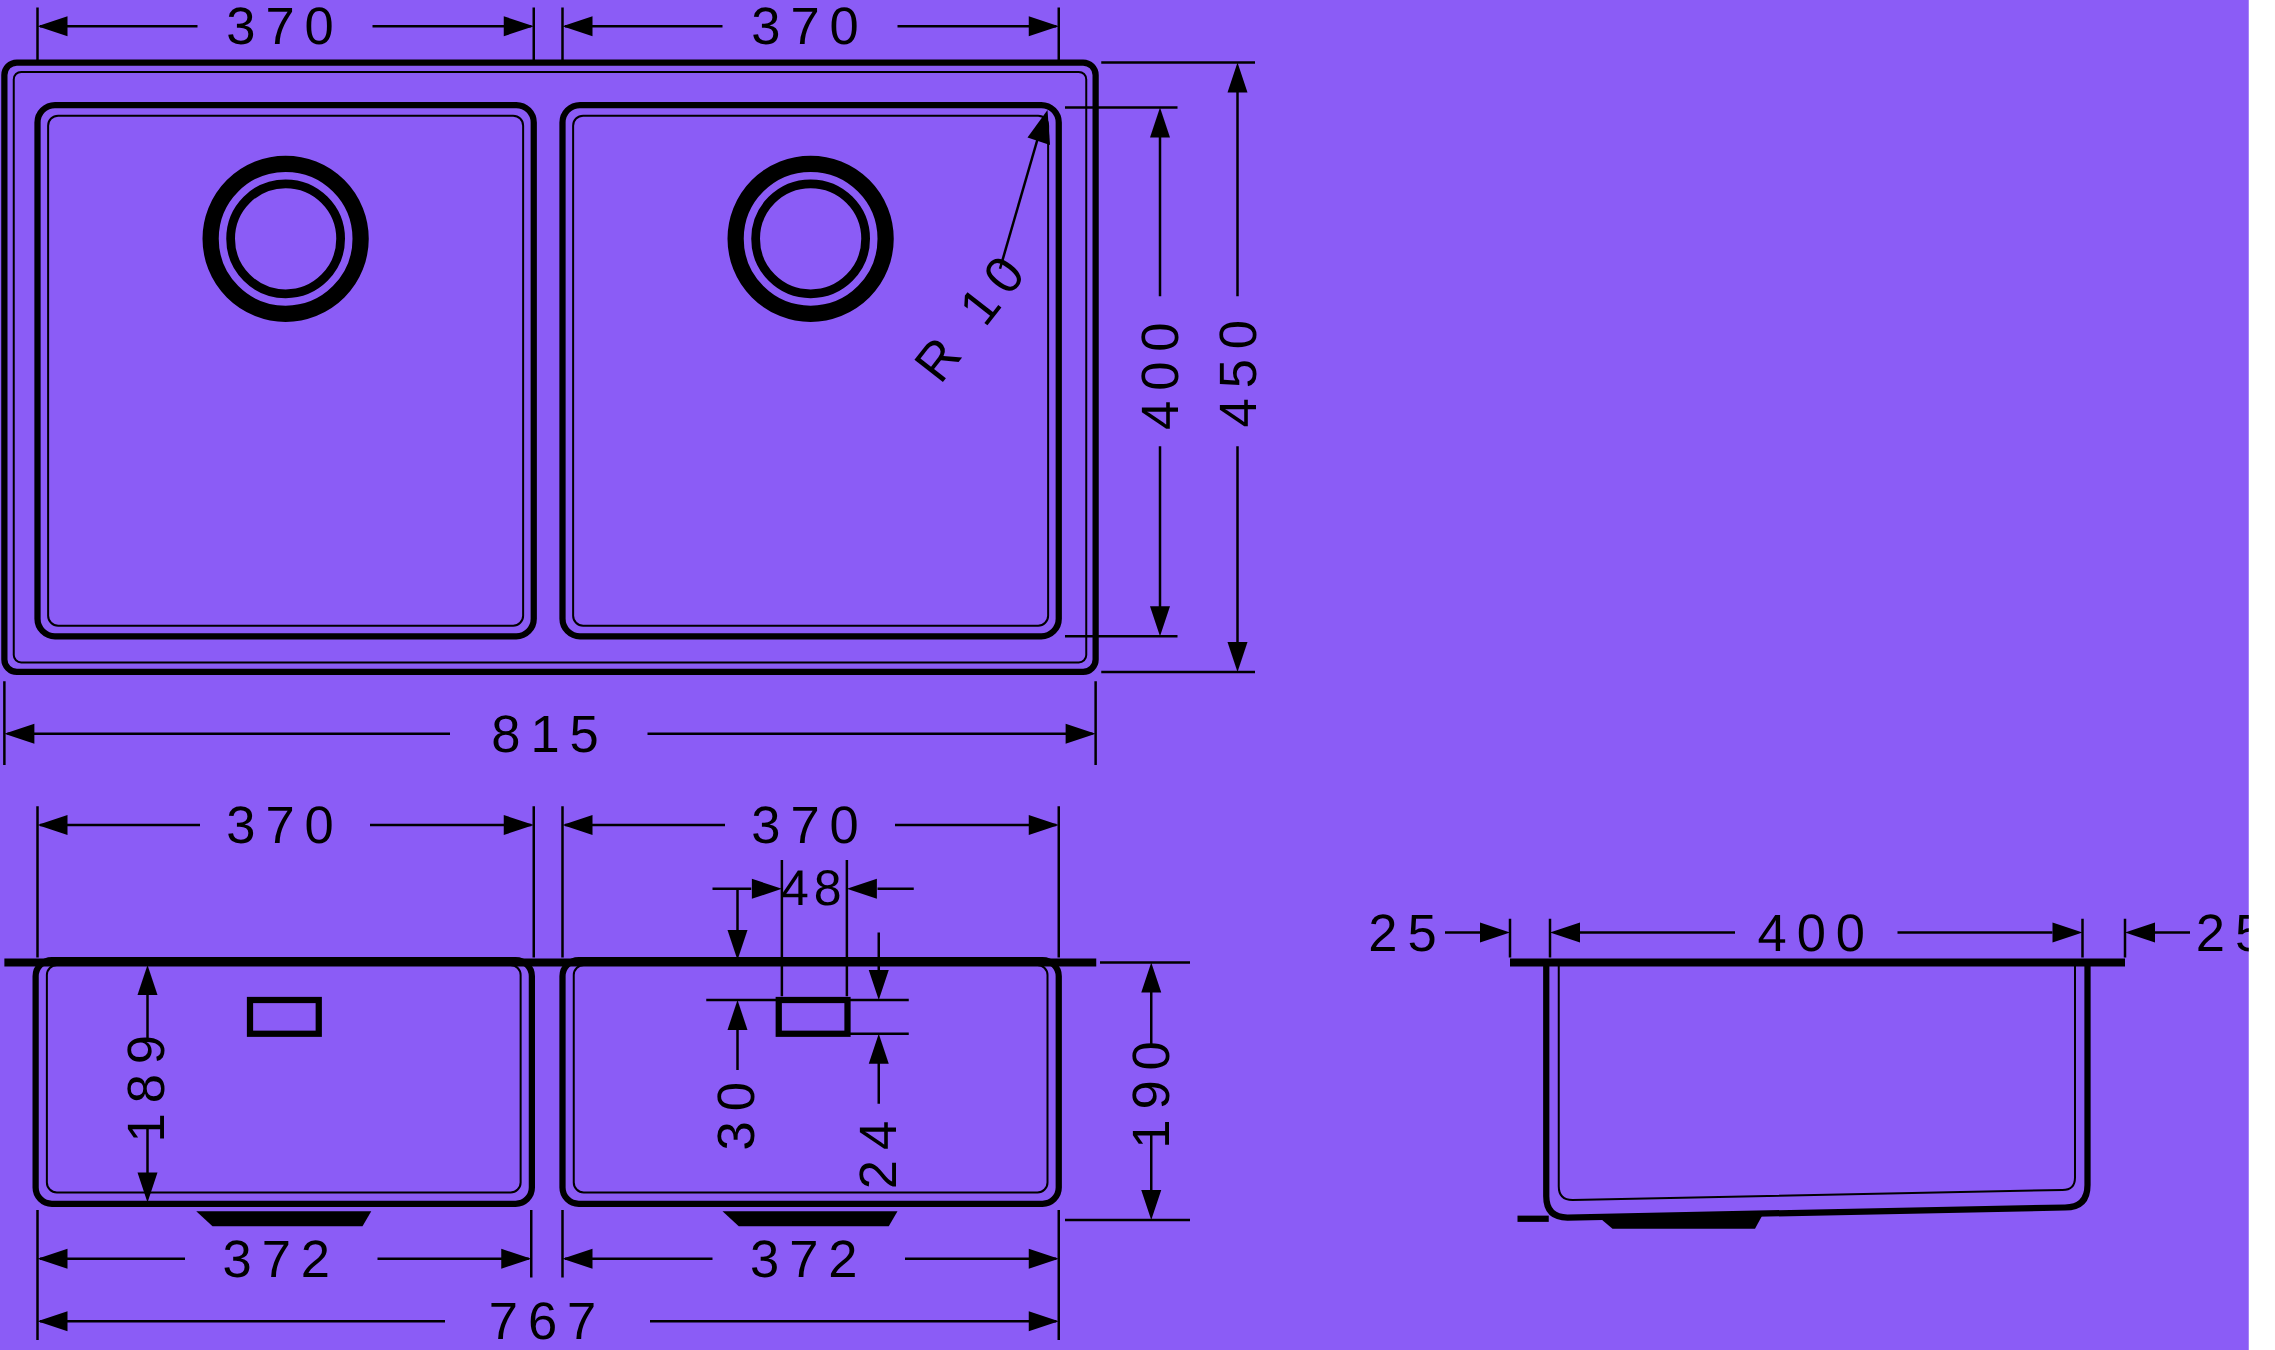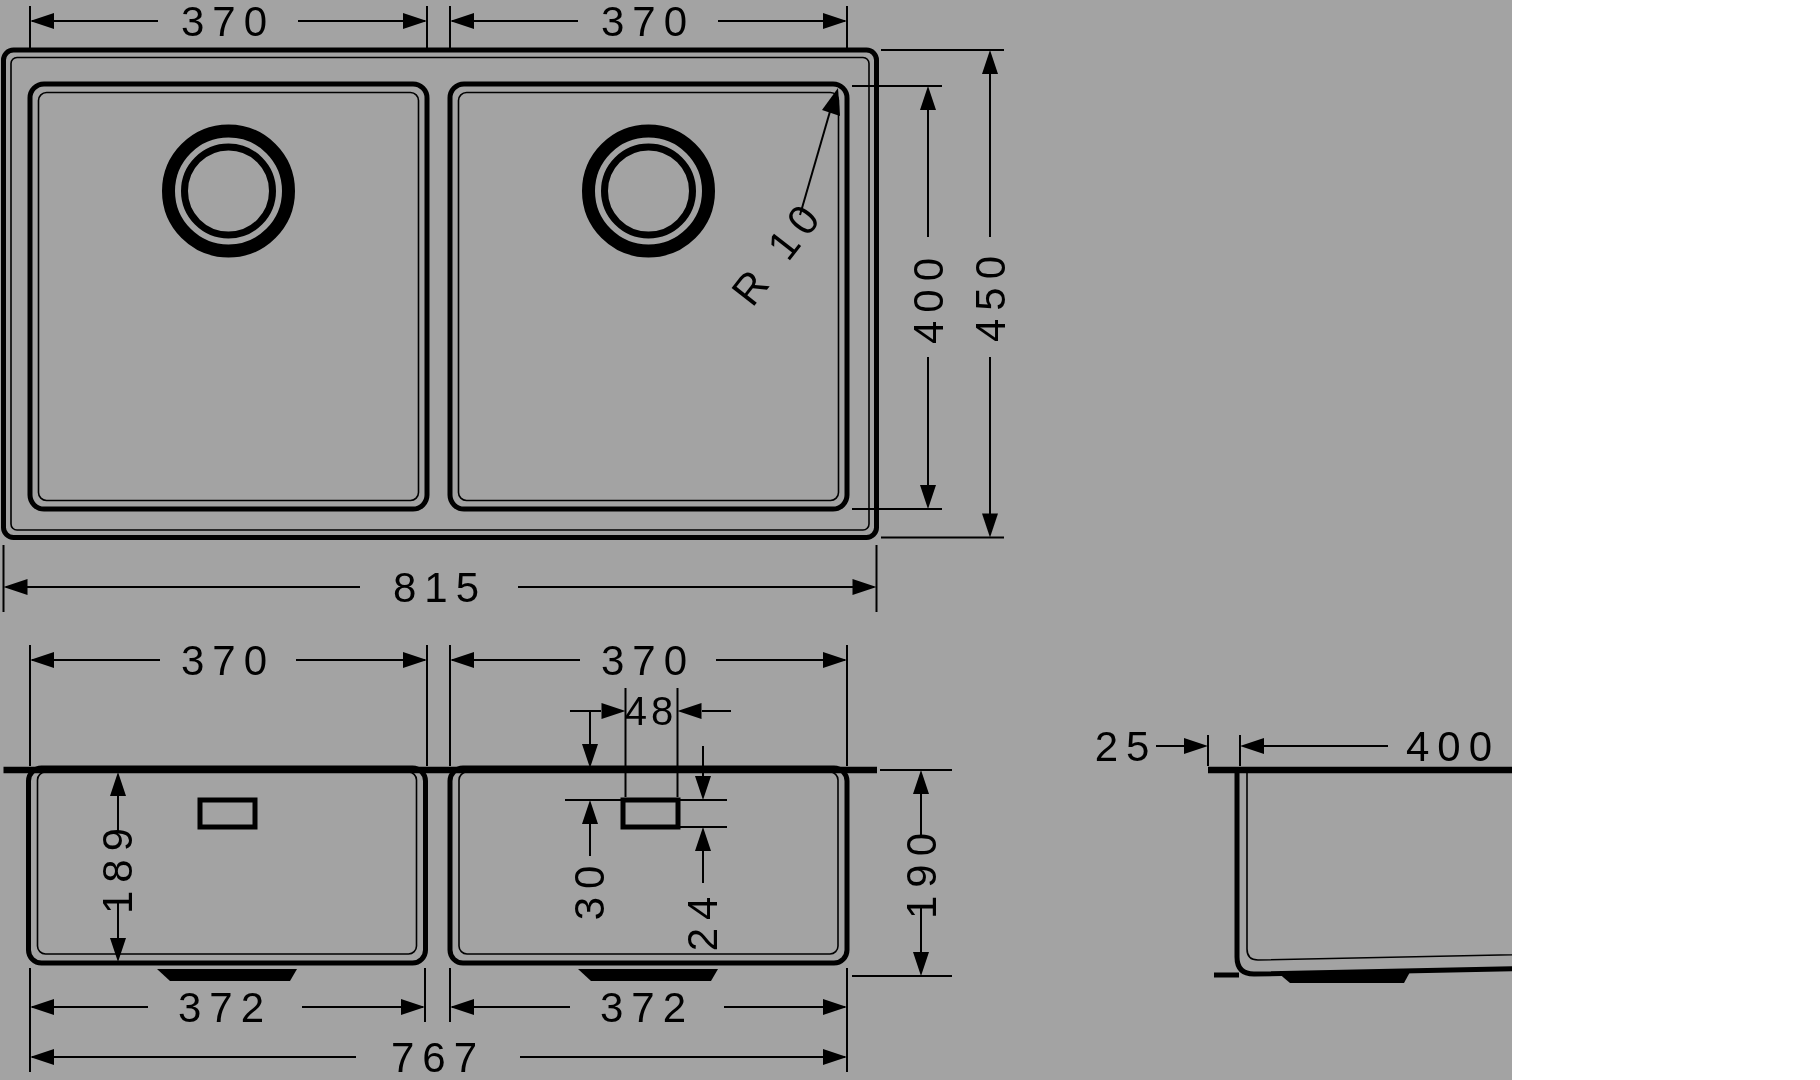--- a/index.html
+++ b/index.html
@@ -1,16 +1,16 @@
 <!DOCTYPE html>
 <html><head>
 <meta charset="utf-8">
 <style>
   html,body{margin:0;padding:0;background:#ffffff;}
-  .sheet{position:relative;width:1512px;height:1080px;background:#a3a3a3;overflow:hidden;}
+  .sheet{position:relative;width:1799px;height:1080px;background:#8b5cf6;overflow:hidden;}
   svg{display:block;}
   
   .thick{fill:none;stroke:#000;stroke-width:5;}
   .ctop{fill:none;stroke:#000;stroke-width:6.5;}
   .thin{fill:none;stroke:#000;stroke-width:1.6;}
   .dim{fill:none;stroke:#000;stroke-width:2;}
   .arr{fill:#000;stroke:none;}
   .bar{fill:#000;stroke:none;}
   text{
     font-family:"Liberation Sans","DejaVu Sans",sans-serif;

